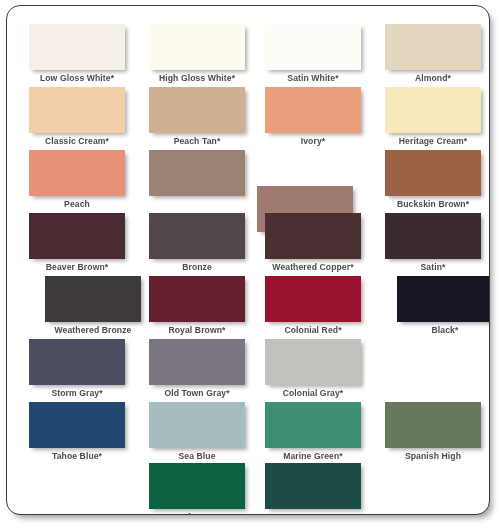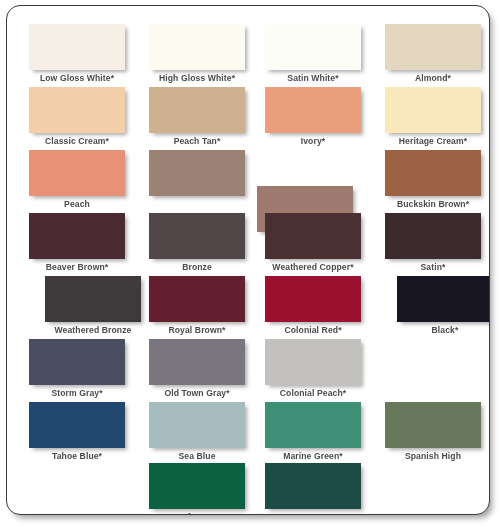--- a/index.html
+++ b/index.html
@@ -152,21 +152,21 @@
       <div class="swatch-cell" style="left: 22px; top: 333px;">
         <div class="swatch-chip" title="Storm Gray*" style="width: 96px; height: 46px; background: rgb(75, 78, 96);"></div>
         <span class="swatch-label">Storm Gray*</span>
       </div>
       <div class="swatch-cell" style="left: 142px; top: 333px;">
         <div class="swatch-chip" title="Old Town Gray*" style="width: 96px; height: 46px; background: rgb(123, 117, 128);"></div>
         <span class="swatch-label">Old Town Gray*</span>
       </div>
       <div class="swatch-cell" style="left: 258px; top: 333px;">
         <div class="swatch-chip" title="Colonial Gray*" style="width: 96px; height: 46px; background: rgb(194, 193, 189);"></div>
-        <span class="swatch-label">Colonial Peach*</span>
+        <span class="swatch-label">Colonial Gray*</span>
       </div>
       <div class="swatch-cell" style="left: 22px; top: 396px;">
         <div class="swatch-chip" title="Tahoe Blue*" style="width: 96px; height: 46px; background: rgb(35, 72, 111);"></div>
         <span class="swatch-label">Tahoe Blue*</span>
       </div>
       <div class="swatch-cell" style="left: 142px; top: 396px;">
         <div class="swatch-chip" title="Sea Blue" style="width: 96px; height: 46px; background: rgb(167, 188, 190);"></div>
         <span class="swatch-label">Sea Blue</span>
       </div>
       <div class="swatch-cell" style="left: 258px; top: 396px;">

